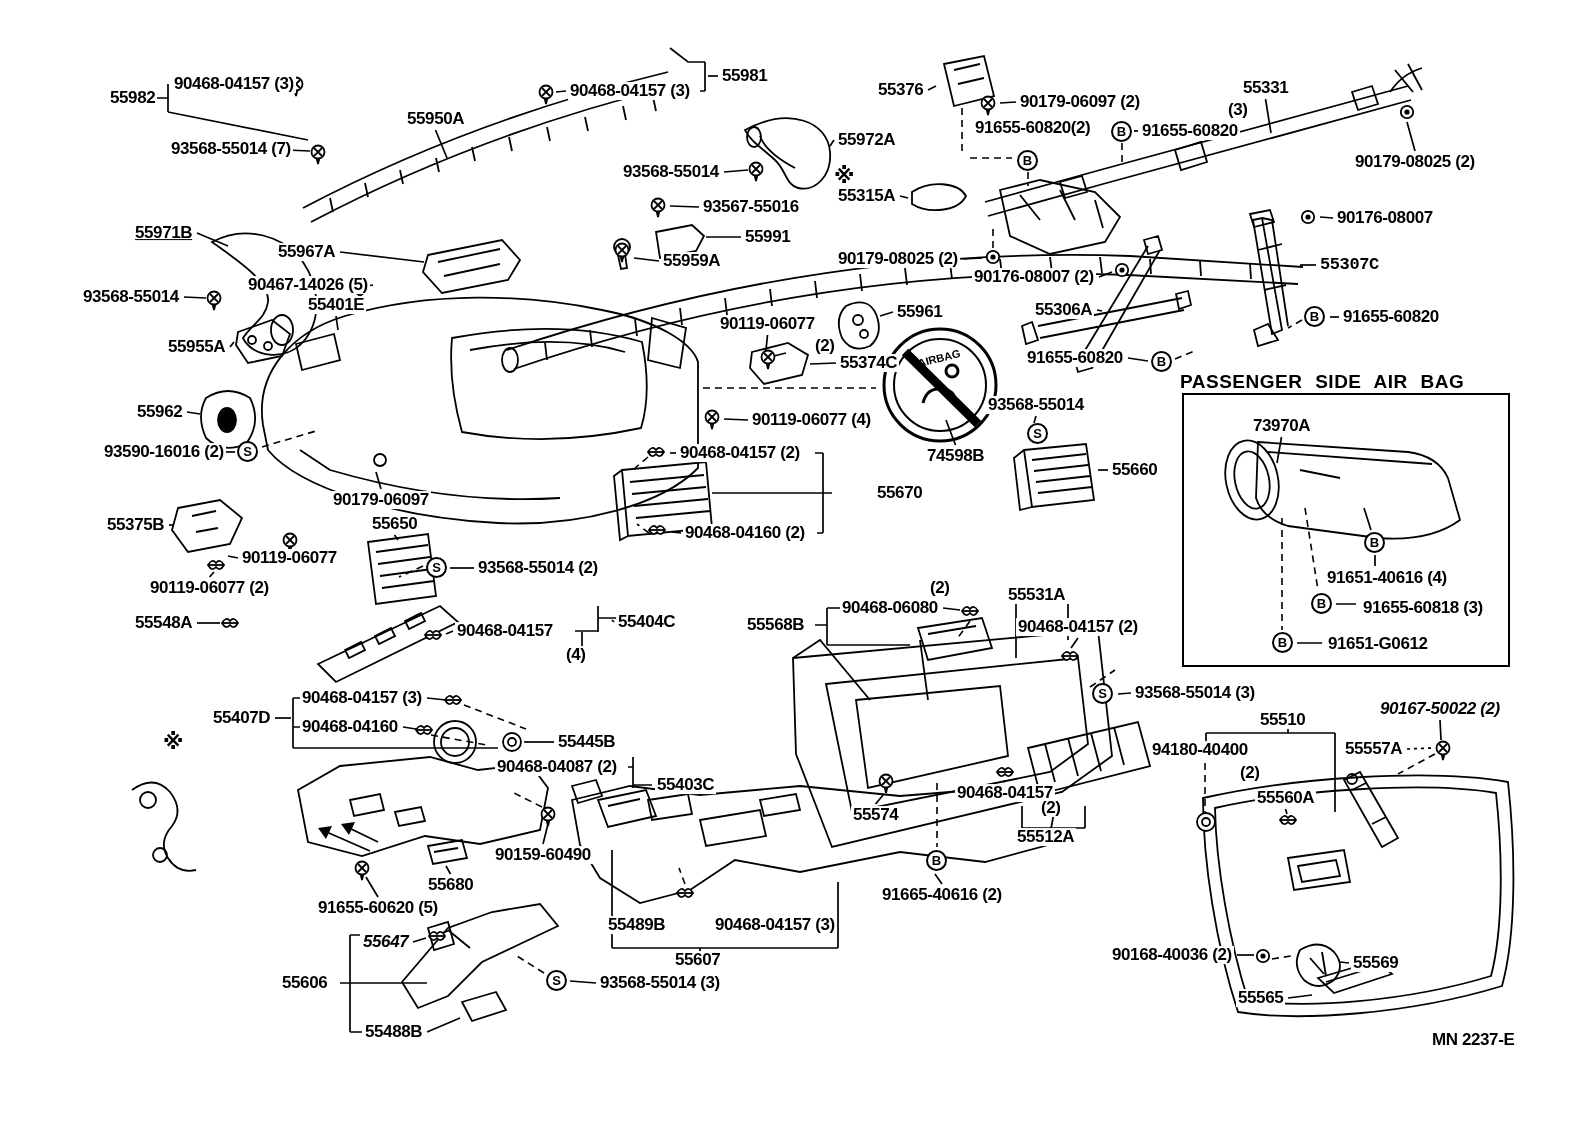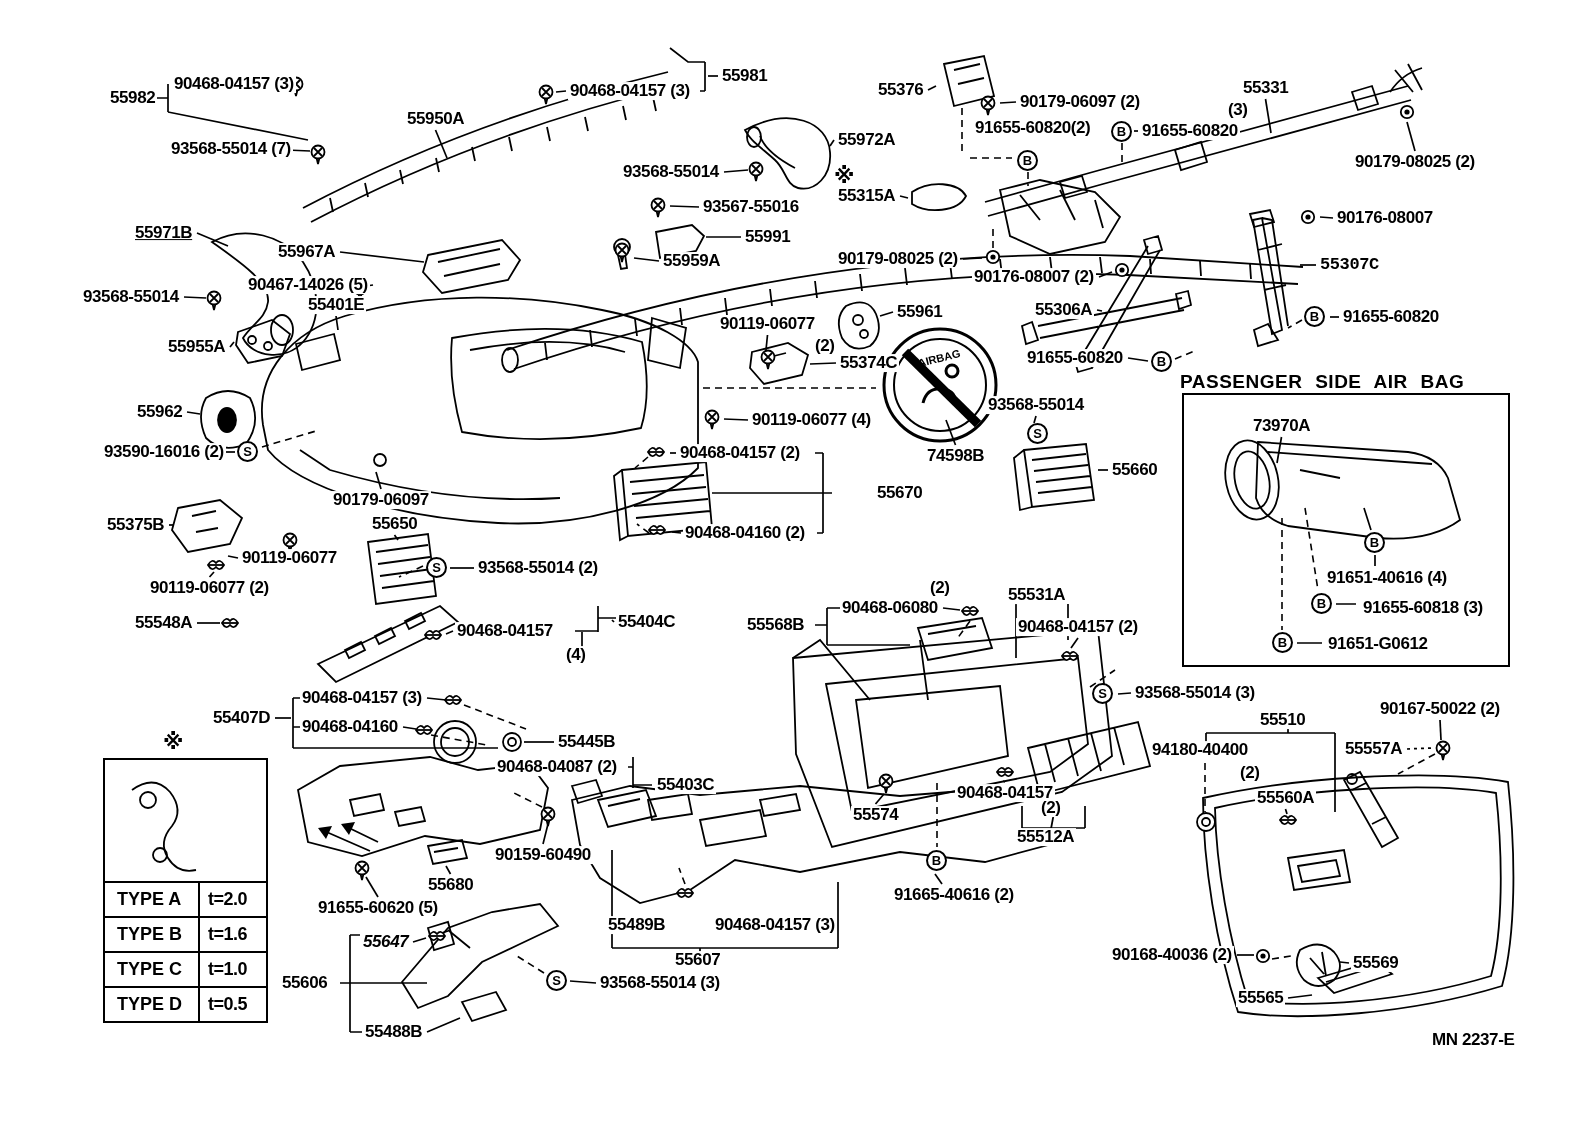--- a/index.html
+++ b/index.html
@@ -318,40 +318,20 @@
         <use href="#sym-nut" x="1308" y="217"></use>
         <use href="#sym-nut" x="1263" y="956"></use>
         <use href="#sym-grom" x="512" y="742"></use>
         <use href="#sym-grom" x="1206" y="822"></use>
       </g>
   </svg>
 
   <div id="airbag-box"></div>
   <div id="airbag-box-title">PASSENGER SIDE AIR BAG</div>
 
-  <div id="ttable">
-    <div class="rows" id="ttable-rows">
-        <div class="trow">
-          <div class="tc type">TYPE A</div>
-          <div class="tc val">t=2.0</div>
-        </div>
-        <div class="trow">
-          <div class="tc type">TYPE B</div>
-          <div class="tc val">t=1.6</div>
-        </div>
-        <div class="trow">
-          <div class="tc type">TYPE C</div>
-          <div class="tc val">t=1.0</div>
-        </div>
-        <div class="trow">
-          <div class="tc type">TYPE D</div>
-          <div class="tc val">t=0.5</div>
-        </div>
-      </div>
-  </div>
 
   <div id="label-layer">
       <div class="lbl" style="left: 108px; top: 98px;">55982</div>
       <div class="lbl" style="left: 172px; top: 84px;">90468-04157 (3)</div>
       <div class="lbl" style="left: 568px; top: 91px;">90468-04157 (3)</div>
       <div class="lbl" style="left: 720px; top: 76px;">55981</div>
       <div class="lbl" style="left: 405px; top: 119px;">55950A</div>
       <div class="lbl" style="left: 136px; top: 149px; margin-left: 33px;">93568-55014 (7)</div>
       <div class="lbl" style="left: 836px; top: 140px;">55972A</div>
       <div class="lbl" style="left: 621px; top: 172px;">93568-55014</div>
@@ -387,21 +367,21 @@
       <div class="lbl" style="left: 493px; top: 855px;">90159-60490</div>
       <div class="lbl" style="left: 426px; top: 885px;">55680</div>
       <div class="lbl" style="left: 316px; top: 908px;">91655-60620 (5)</div>
       <div class="lbl" style="left: 361px; top: 942px; font-style: italic;">55647</div>
       <div class="lbl" style="left: 280px; top: 983px;">55606</div>
       <div class="lbl" style="left: 363px; top: 1032px;">55488B</div>
       <div class="lbl" style="left: 606px; top: 925px;">55489B</div>
       <div class="lbl" style="left: 713px; top: 925px;">90468-04157 (3)</div>
       <div class="lbl" style="left: 673px; top: 960px;">55607</div>
       <div class="lbl" style="left: 598px; top: 983px;">93568-55014 (3)</div>
-      <div class="lbl" style="left: 880px; top: 895px; margin-left: 12px;">91665-40616 (2)</div>
+      <div class="lbl" style="left: 880px; top: 895px;">91665-40616 (2)</div>
       <div class="lbl" style="left: 718px; top: 324px;">90119-06077</div>
       <div class="lbl" style="left: 813px; top: 346px;">(2)</div>
       <div class="lbl" style="left: 838px; top: 363px;">55374C</div>
       <div class="lbl" style="left: 895px; top: 312px;">55961</div>
       <div class="lbl" style="left: 750px; top: 420px;">90119-06077 (4)</div>
       <div class="lbl" style="left: 678px; top: 453px;">90468-04157 (2)</div>
       <div class="lbl" style="left: 835px; top: 493px; margin-left: 40px;">55670</div>
       <div class="lbl" style="left: 683px; top: 533px;">90468-04160 (2)</div>
       <div class="lbl" style="left: 925px; top: 456px;">74598B</div>
       <div class="lbl" style="left: 986px; top: 405px;">93568-55014</div>
@@ -413,21 +393,21 @@
       <div class="lbl" style="left: 1016px; top: 627px;">90468-04157 (2)</div>
       <div class="lbl" style="left: 1133px; top: 693px;">93568-55014 (3)</div>
       <div class="lbl" style="left: 851px; top: 815px;">55574</div>
       <div class="lbl" style="left: 955px; top: 793px;">90468-04157</div>
       <div class="lbl" style="left: 1039px; top: 808px;">(2)</div>
       <div class="lbl" style="left: 1015px; top: 837px;">55512A</div>
       <div class="lbl" style="left: 1150px; top: 750px;">94180-40400</div>
       <div class="lbl" style="left: 1238px; top: 773px;">(2)</div>
       <div class="lbl" style="left: 1255px; top: 798px;">55560A</div>
       <div class="lbl" style="left: 1258px; top: 720px;">55510</div>
-      <div class="lbl" style="left: 1378px; top: 709px;">90167-50022 (2)</div>
+      <div class="lbl" style="left: 1378px; top: 709px; font-style: italic;">90167-50022 (2)</div>
       <div class="lbl" style="left: 1343px; top: 749px;">55557A</div>
       <div class="lbl" style="left: 1110px; top: 955px;">90168-40036 (2)</div>
       <div class="lbl" style="left: 1351px; top: 963px;">55569</div>
       <div class="lbl" style="left: 1236px; top: 998px;">55565</div>
       <div class="lbl" style="left: 1430px; top: 1040px;">MN 2237-E</div>
       <div class="lbl" style="left: 876px; top: 90px;">55376</div>
       <div class="lbl" style="left: 1018px; top: 102px;">90179-06097 (2)</div>
       <div class="lbl" style="left: 973px; top: 128px;">91655-60820(2)</div>
       <div class="lbl" style="left: 1140px; top: 131px;">91655-60820</div>
       <div class="lbl" style="left: 1241px; top: 88px;">55331</div>

